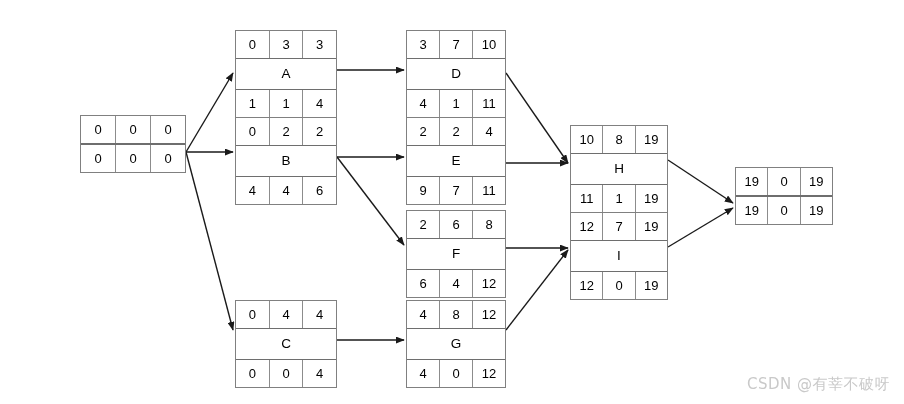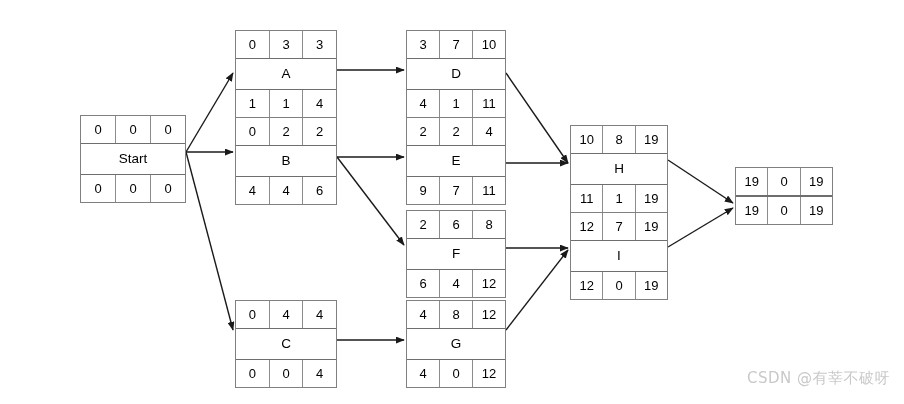--- a/index.html
+++ b/index.html
@@ -63,21 +63,21 @@
     display: flex;
     align-items: center;
     justify-content: center;
     font-size: 13.5px;
     color: #000000;
     line-height: 1;
   }
   #watermark {
     position: absolute;
     right: 14px;
-    bottom: 16px;
+    bottom: 10px;
     font-size: 15px;
     color: #c9c9c9;
     letter-spacing: 0.5px;
     white-space: nowrap;
     z-index: 3;
     font-family: "DejaVu Sans", sans-serif;
   }
 </style>
 </head>
 <body>
@@ -107,21 +107,20 @@
       </g>
   </svg>
 
   <div id="nodes-group">
       <div class="node" style="left: 80px; top: 115px; width: 106px;">
         <div class="node-row top">
           <div class="cell left-cell">0</div>
           <div class="cell mid-cell">0</div>
           <div class="cell right-cell">0</div>
         </div>
-        <div class="node-label">Start</div>
         <div class="node-row bottom">
           <div class="cell left-cell">0</div>
           <div class="cell mid-cell">0</div>
           <div class="cell right-cell">0</div>
         </div>
       </div>
       <div class="node" style="left: 235px; top: 30px; width: 102px;">
         <div class="node-row top">
           <div class="cell left-cell">0</div>
           <div class="cell mid-cell">3</div>

